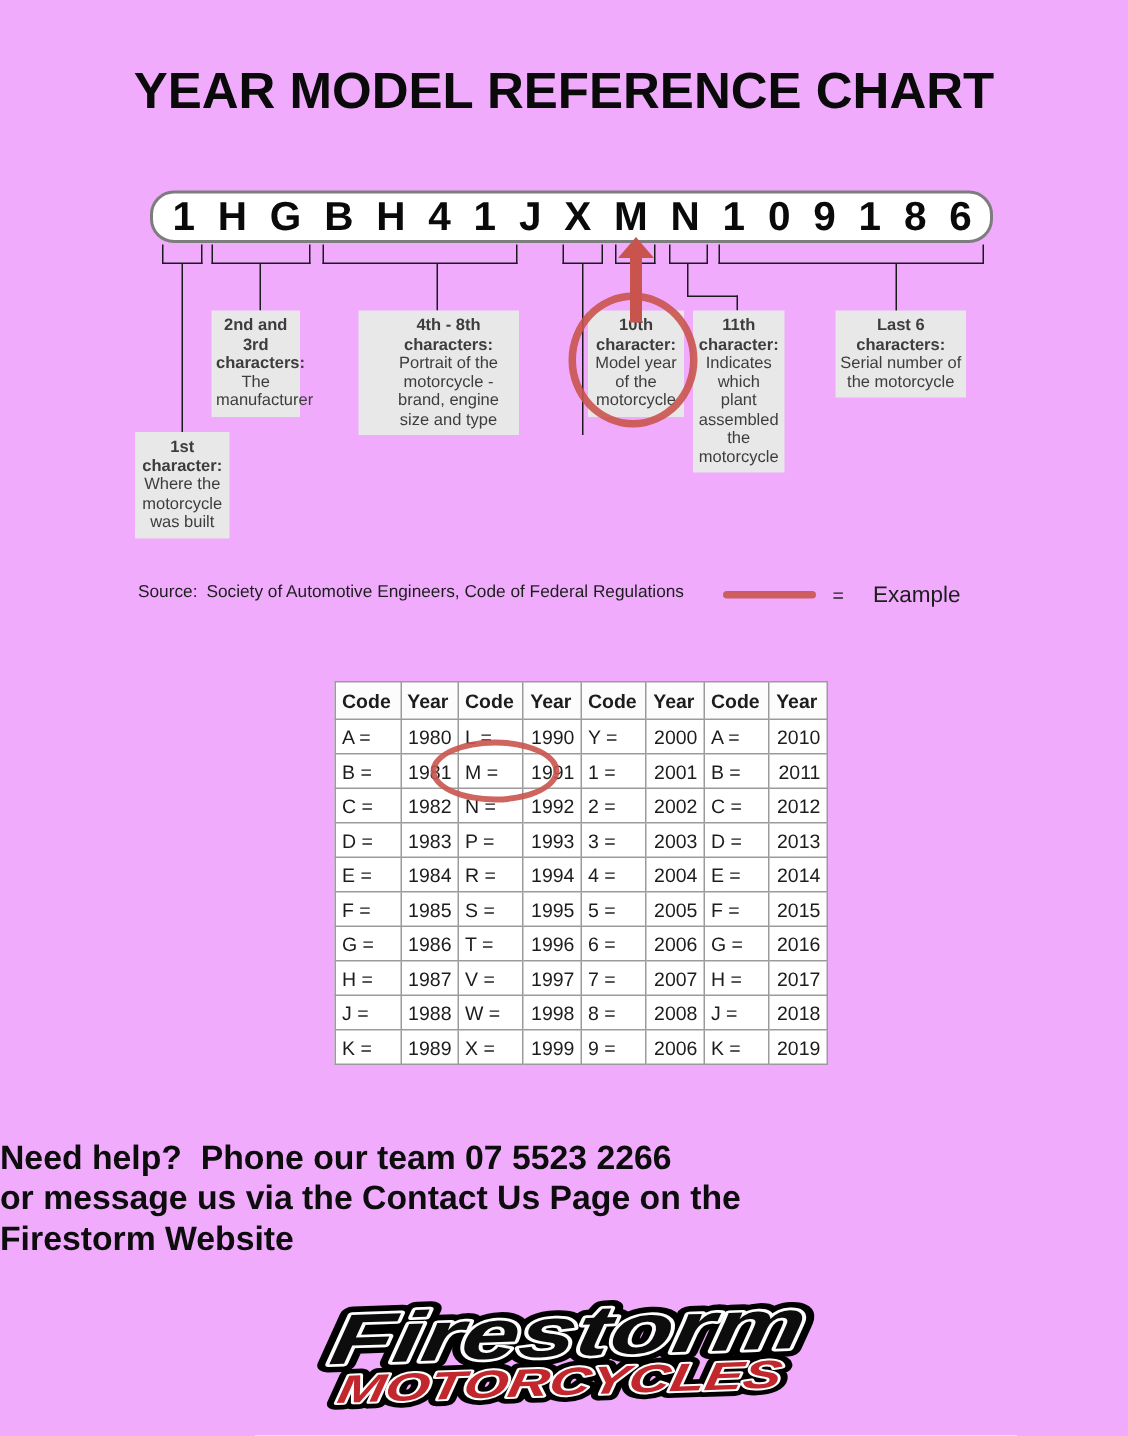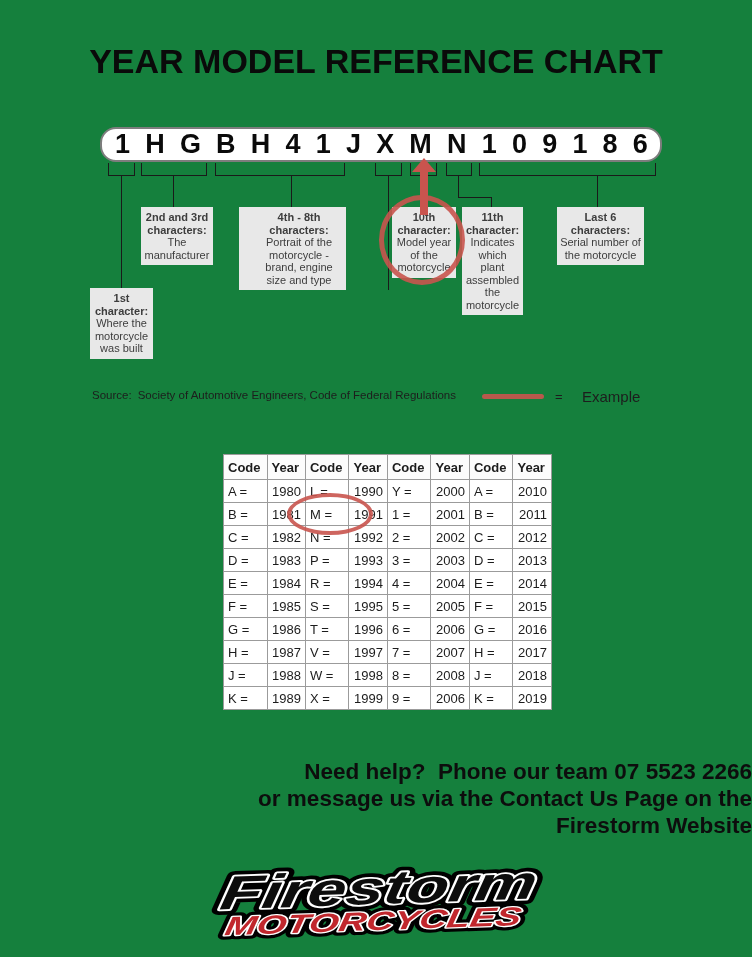--- a/index.html
+++ b/index.html
@@ -1,19 +1,19 @@
 <!DOCTYPE html>
 <html style="--accent: #c9544e; --callout-bg: #e8e8e8;"><head>
 <meta charset="utf-8">
 <style>
   :root { --accent:#c9544e; --line:#1a1a1a; --callout-bg:#e8e8e8; }
   * { box-sizing:border-box; margin:0; padding:0; }
   html,body { background:#fff; }
   #page {
-    position:relative; width:752px; height:957px; background:#15803d;
+    position:relative; width:752px; height:957px; background:#f0abfc;
     font-family:"Liberation Sans", sans-serif; overflow:hidden; color:#111;
   }
   
   .title {
     position:absolute; top:42px; left:0; width:752px; text-align:center;
     font-size:34px; font-weight:bold; color:#0a0a0a; letter-spacing:0px;
   }
   
   .vin-box {
     position:absolute; left:100px; top:127px; width:562px; height:35px;
@@ -64,21 +64,21 @@
   }
   table.year-table td { height:23px; }
   table.year-table td.code-cell { width:38px; text-align:left; padding-left:4px; }
   table.year-table td.year-cell { width:33px; text-align:right; padding-right:4px; }
   .table-ellipse {
     position:absolute; left:287px; top:493px; width:86px; height:42px;
     border:4px solid var(--accent); border-radius:50%; z-index:5; opacity:0.9;
   }
   
   .help {
-    position:absolute; top:758px; left:0; width:752px; text-align:right;
+    position:absolute; top:758px; left:0; width:752px; text-align:left;
     font-size:22.5px; font-weight:bold; color:#0d0d0d; line-height:27px;
   }
   .help div { white-space:pre-wrap; }
   
   .logo-wrap { position:absolute; left:196px; top:858px; width:360px; height:88px; }
   .logo-wrap svg { width:100%; height:100%; }
   .fs-outer { font:italic bold 47px "Liberation Sans", sans-serif; stroke:#000; stroke-width:11; fill:#000; paint-order:stroke; stroke-linejoin:round; }
   .fs-inner { font:italic bold 47px "Liberation Sans", sans-serif; stroke:#fff; stroke-width:3.6; fill:#0d0d0d; paint-order:stroke; stroke-linejoin:round; }
   .mc-outer { font:italic bold 26px "Liberation Sans", sans-serif; stroke:#000; stroke-width:9; fill:#000; paint-order:stroke; stroke-linejoin:round; }
   .mc-inner { font:italic bold 26px "Liberation Sans", sans-serif; stroke:#fff; stroke-width:2.6; fill:#c1272d; paint-order:stroke; stroke-linejoin:round; }
@@ -123,21 +123,21 @@
   <div class="vline" style="left:291px;top:176px;height:31px;"></div>
   <div class="vline" style="left:388px;top:176px;height:114px;"></div>
   <div class="elbow" style="left:458px;top:176px;width:34px;height:22px;"></div>
   <div class="vline" style="left:491px;top:197px;height:10px;"></div>
   <div class="vline" style="left:597px;top:176px;height:32px;"></div>
 
   <div class="callout" style="left:90px;top:288px;width:63px;">
     <span class="c-label">1st character:</span>
     <span class="c-desc">Where the motorcycle was built</span>
   </div>
-  <div class="callout" style="left:141px;top:207px;width:72px;">
+  <div class="callout" style="left:141px;top:207px;width:59px;">
     <span class="c-label">2nd and 3rd characters:</span>
     <span class="c-desc">The manufacturer</span>
   </div>
   <div class="callout" style="left:239px;top:207px;width:107px;padding-left:16px;">
     <span class="c-label">4th - 8th characters:</span>
     <span class="c-desc">Portrait of the motorcycle - brand, engine size and type</span>
   </div>
   <div class="callout" style="left:392px;top:207px;width:64px;">
     <span class="c-label">10th character:</span>
     <span class="c-desc">Model year of the motorcycle</span>

